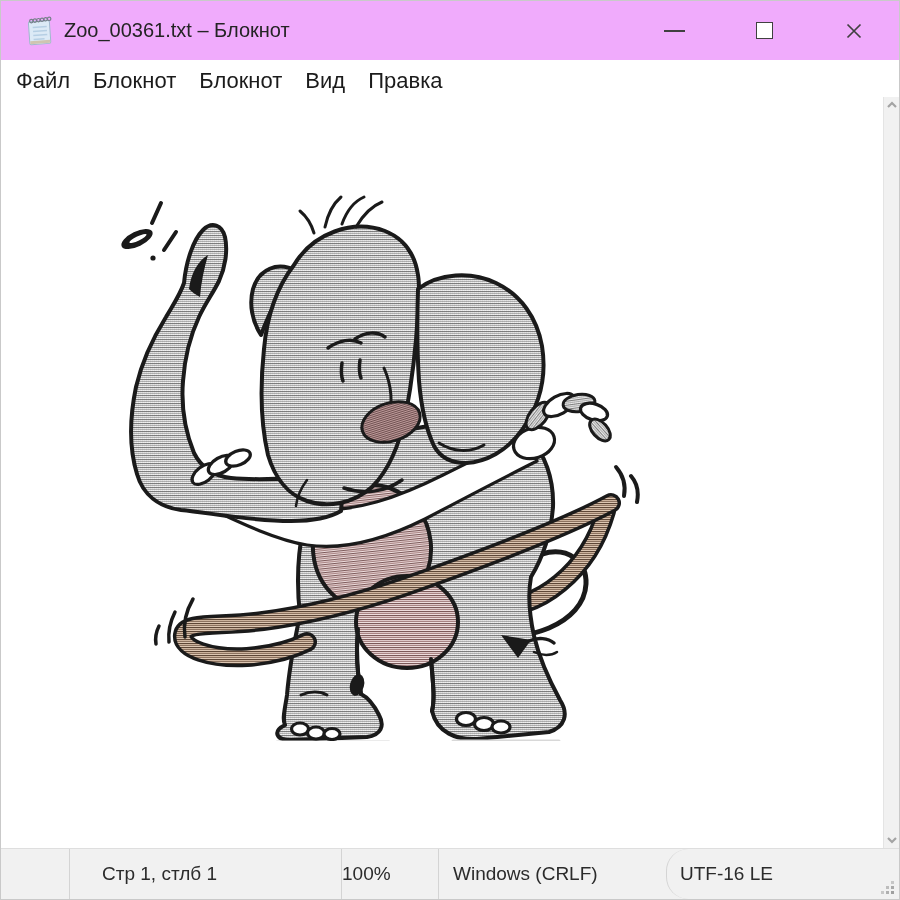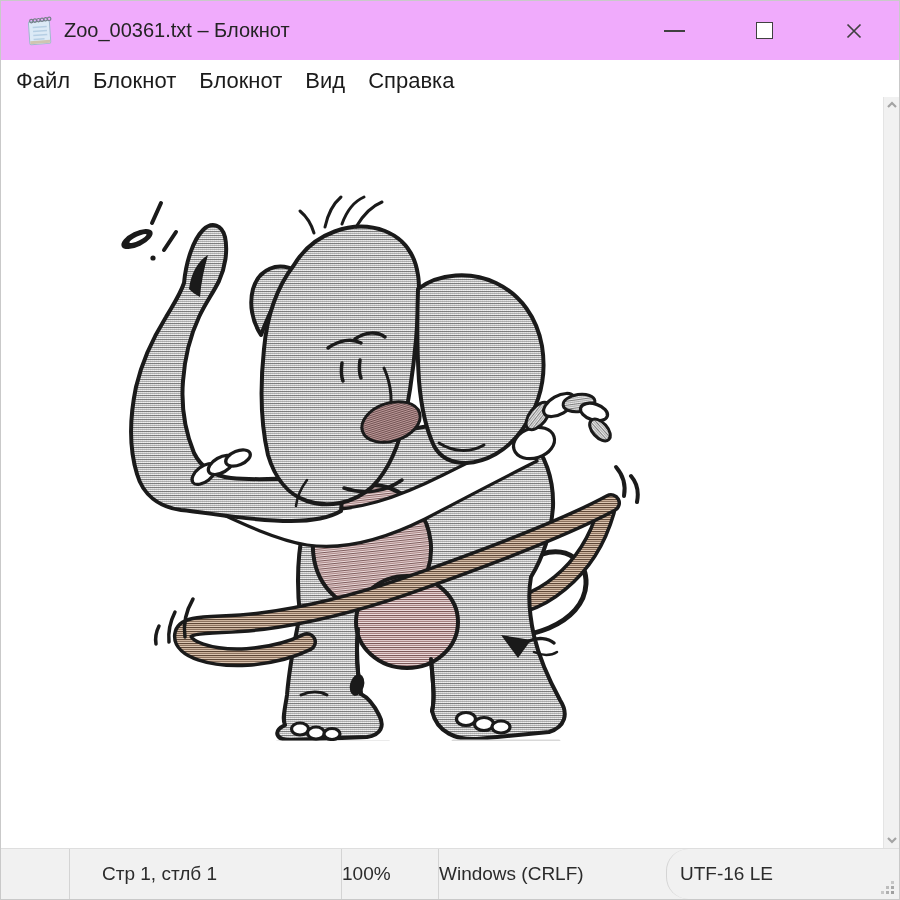--- a/index.html
+++ b/index.html
@@ -31,21 +31,21 @@
              padding:2px 0;}
   
   .statusbar{position:absolute;left:0;bottom:0;width:100%;height:51px;background:#f1f1f1;
              border-top:1px solid #dedede;box-sizing:border-box;display:flex;
              font-size:19px;color:#2b2b2b;}
   .sb-cell{height:100%;display:flex;align-items:center;box-sizing:border-box;
            border-left:1px solid #d4d4d4;white-space:nowrap;}
   .sb-0{width:68px;border-left:none;}
   .sb-cursor{width:272px;padding-left:32px;}
   .sb-zoom{width:97px;}
-  .sb-eol{width:228px;}
+  .sb-eol{width:228px;padding-left:14px;}
   .sb-enc{flex:1;padding-left:13px;border-radius:22px;}
   .resize-grip{position:absolute;right:3px;bottom:3px;}
   
   .fill-gray{fill:url(#grayTex);stroke:#1a1a1a;stroke-width:4;stroke-linejoin:round;}
   .fill-pink{fill:url(#pinkTex);stroke:#1a1a1a;stroke-width:4;stroke-linejoin:round;}
   .fill-tongue{fill:url(#tongueTex);stroke:#1a1a1a;stroke-width:3;stroke-linejoin:round;}
   .white{fill:#ffffff;stroke:#1a1a1a;stroke-width:3.2;stroke-linejoin:round;}
   .petal-gray{fill:url(#grayTex);stroke:#1a1a1a;stroke-width:3;stroke-linejoin:round;}
   .ln{fill:none;stroke:#1a1a1a;stroke-linecap:round;stroke-linejoin:round;}
   .ink{fill:#1a1a1a;stroke:none;}
@@ -91,21 +91,21 @@
         </svg>
       </button>
     </div>
   </div>
 
   <div class="menubar">
     <span class="menu-item">Файл</span>
     <span class="menu-item">Блокнот</span>
     <span class="menu-item">Блокнот</span>
     <span class="menu-item">Вид</span>
-    <span class="menu-item">Справка</span>
+    <span class="menu-item">Правка</span>
   </div>
 
   <div class="editor">
 
     <svg class="artwork" width="540" height="550" viewBox="0 0 540 550">
       <defs>
         <pattern id="grayTex" width="4" height="4" patternUnits="userSpaceOnUse">
           <rect width="4" height="4" fill="#f0f0f0"></rect>
           <rect width="4" height="1" fill="#808080"></rect>
           <rect y="1" width="4" height="1" fill="#e4e4e4"></rect>

